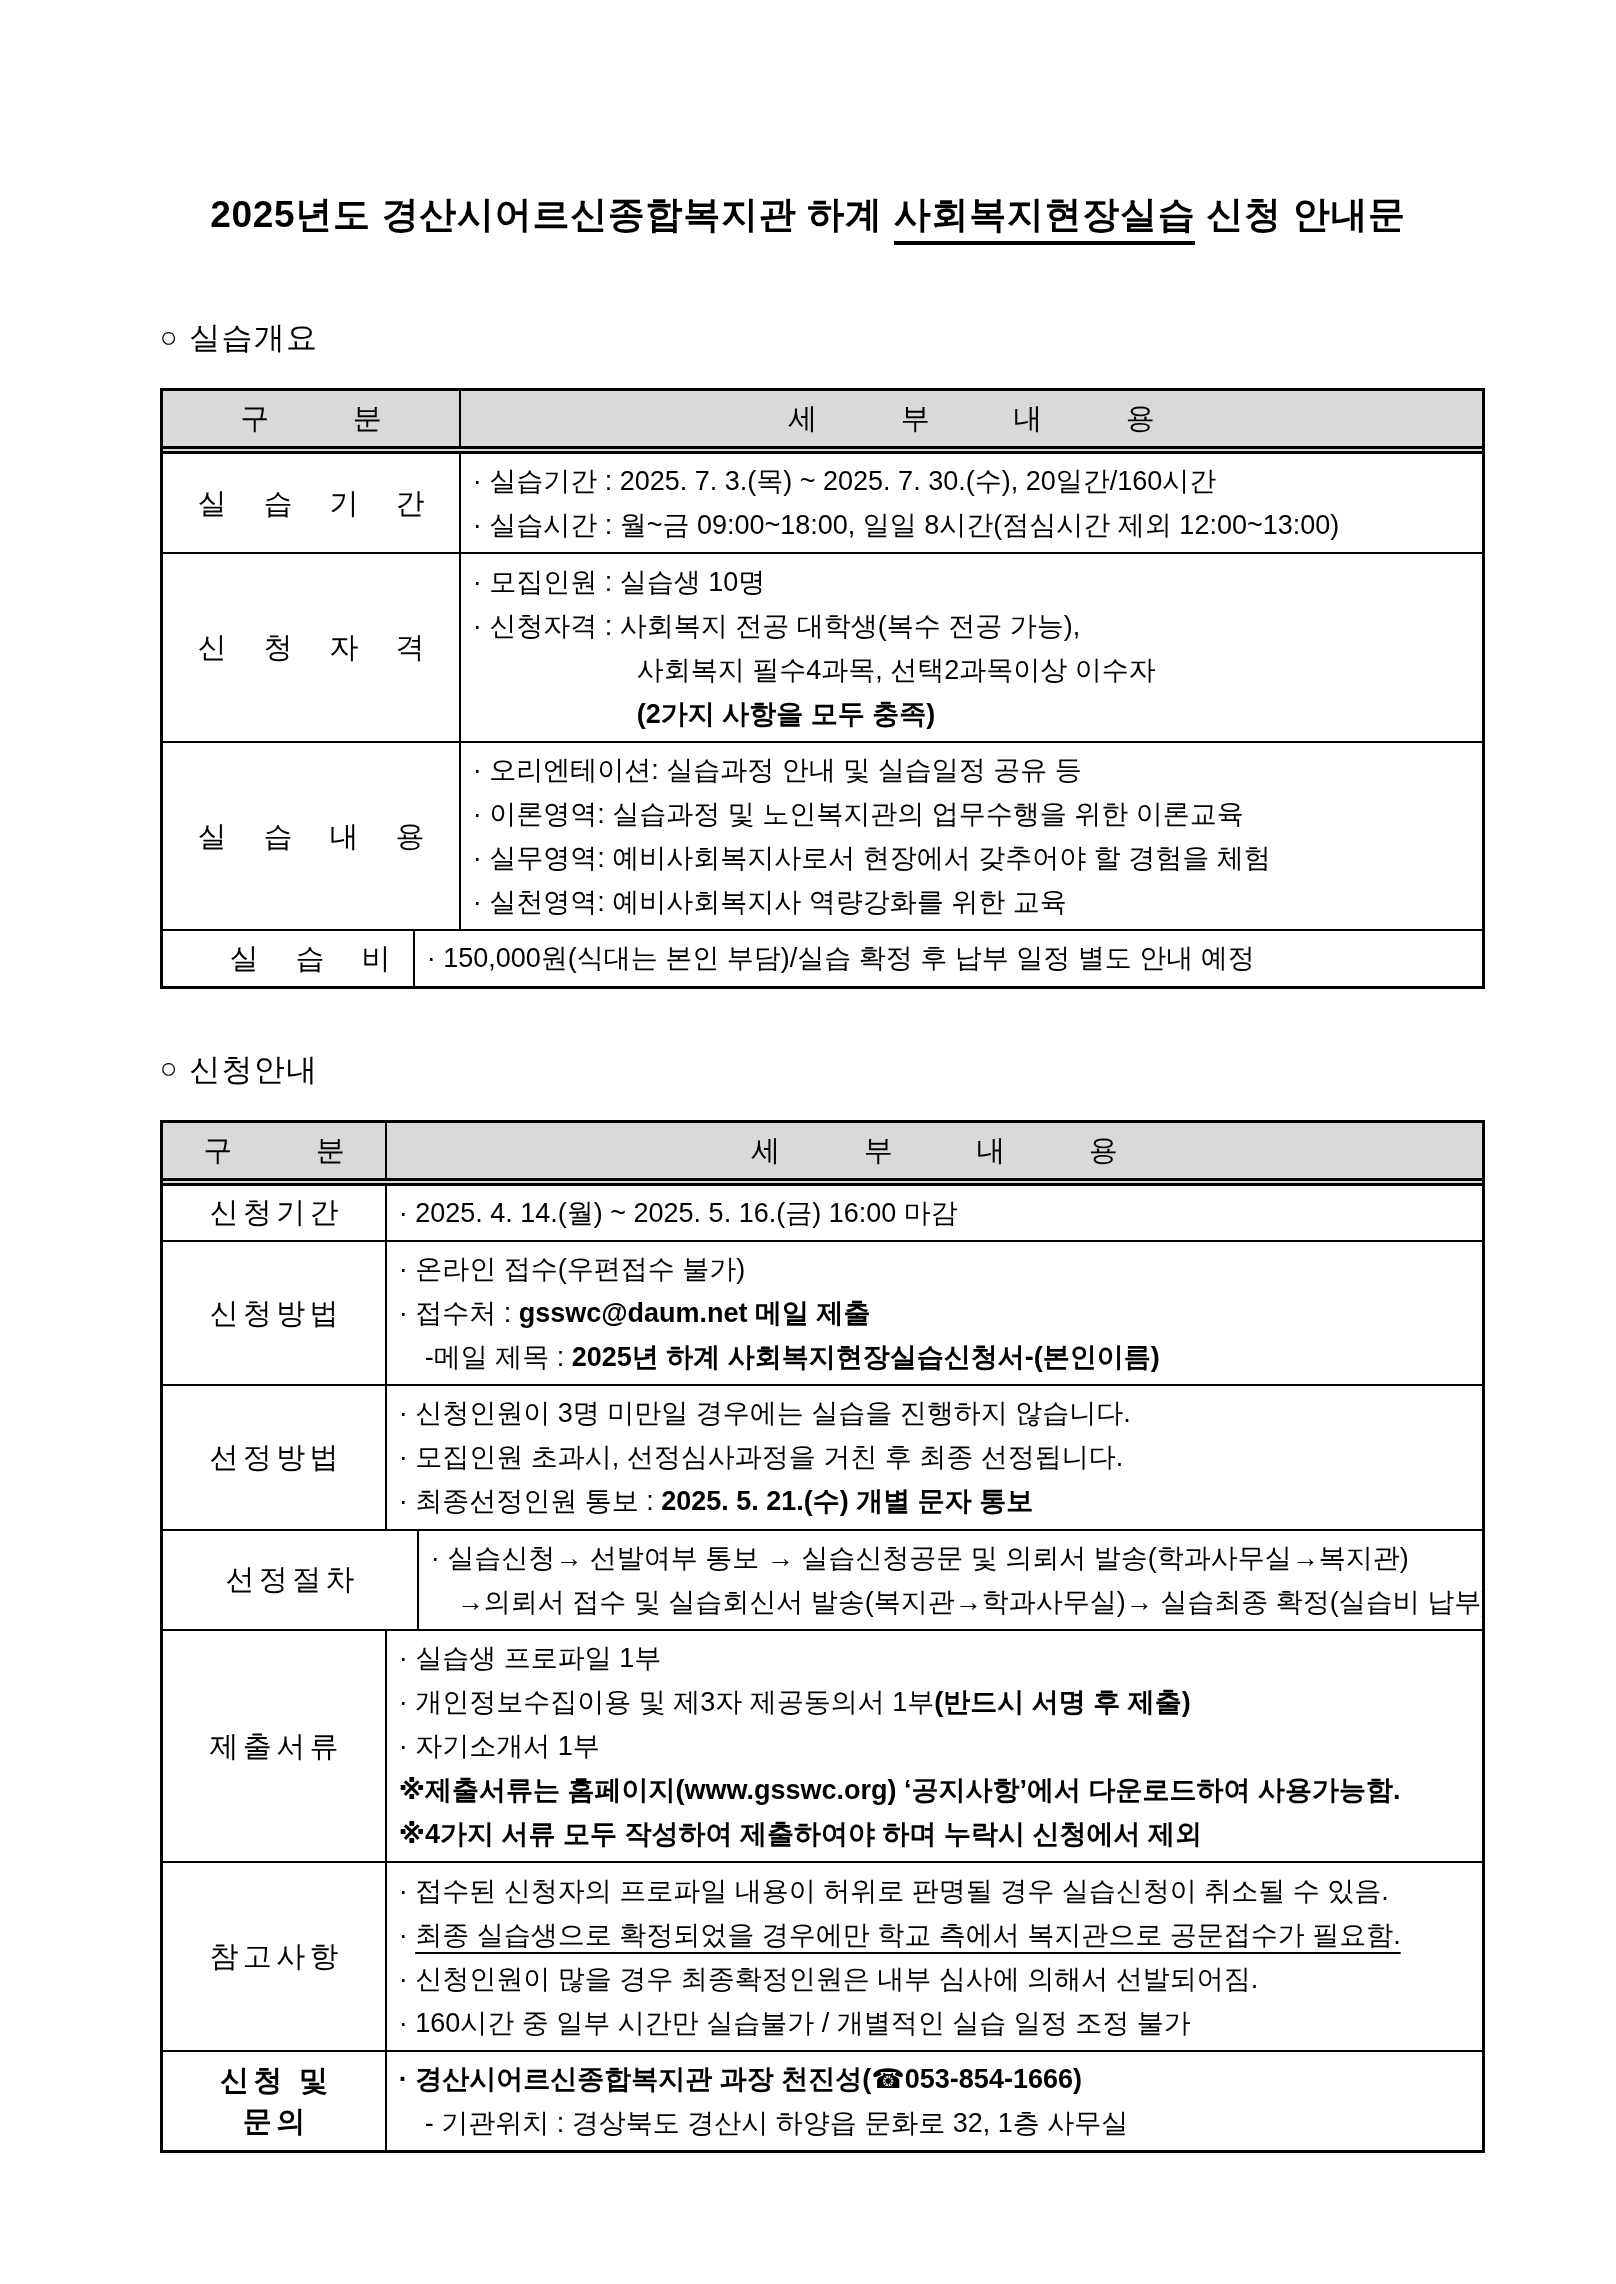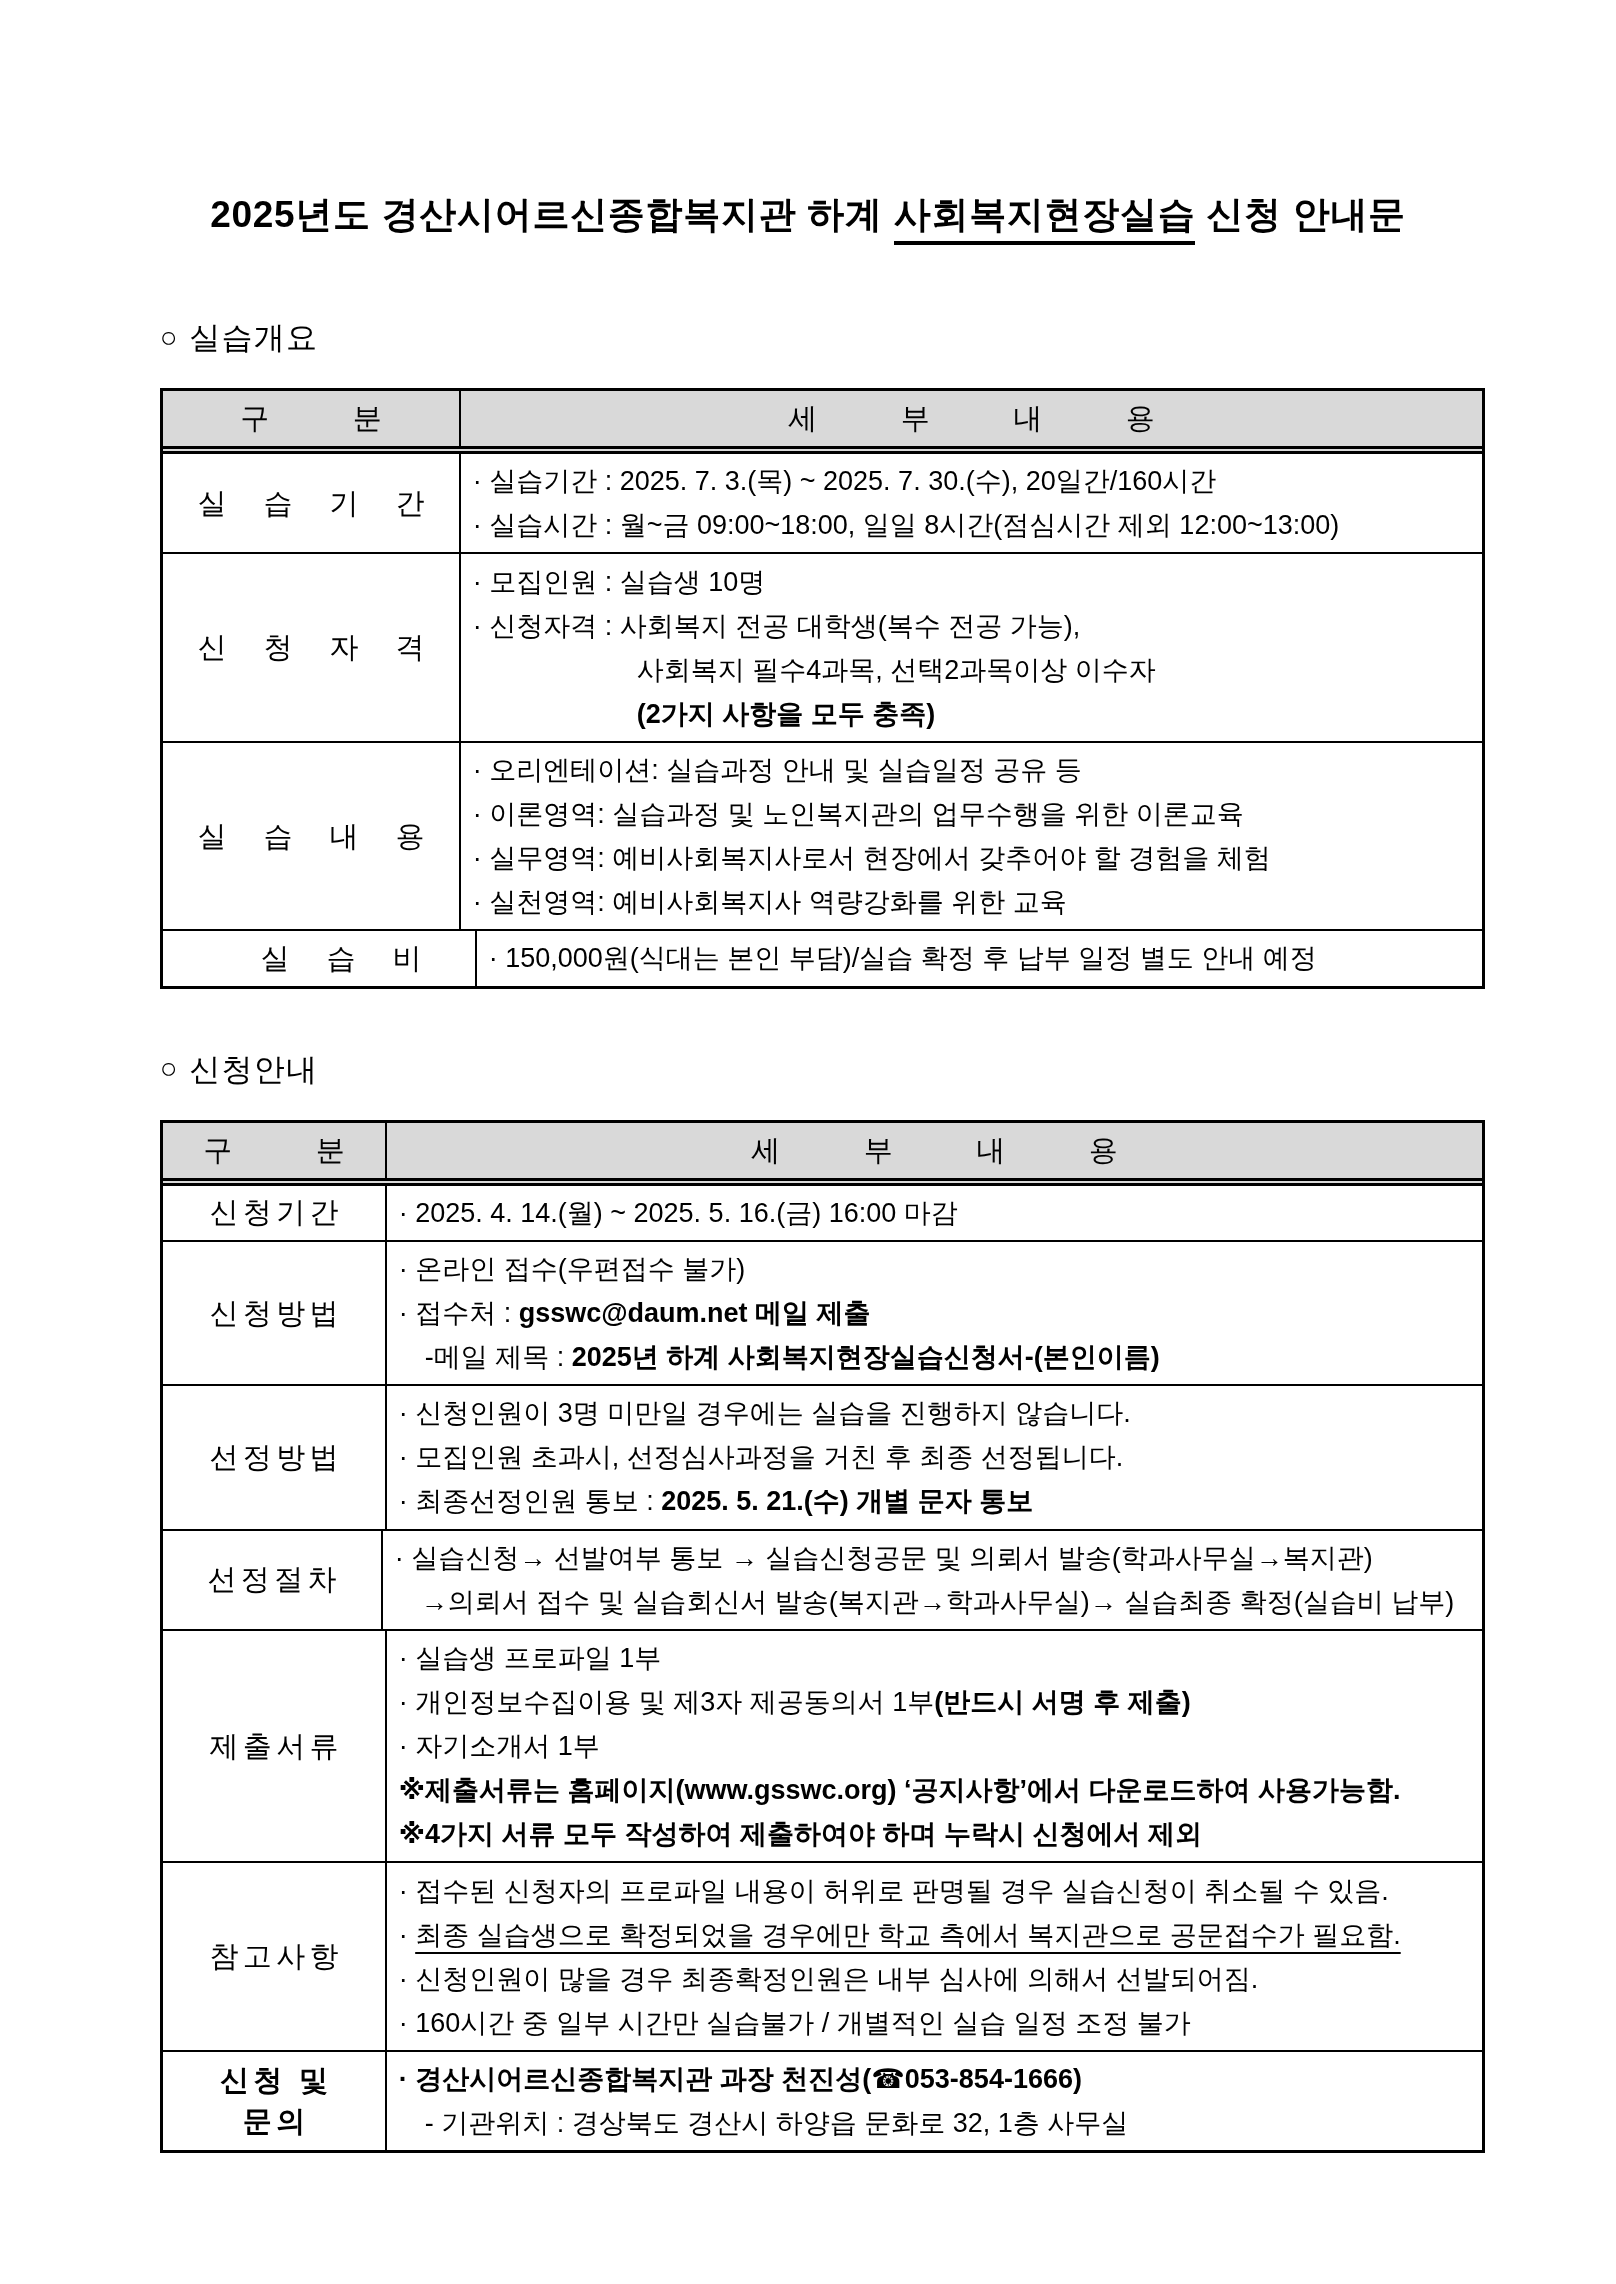--- a/index.html
+++ b/index.html
@@ -78,21 +78,21 @@
           <div class="lab-line">실 습 내 용</div>
         </div>
         <div class="tval body">
           <div class="ln"><span>· 오리엔테이션: 실습과정 안내 및 실습일정 공유 등</span></div>
           <div class="ln"><span>· 이론영역: 실습과정 및 노인복지관의 업무수행을 위한 이론교육</span></div>
           <div class="ln"><span>· 실무영역: 예비사회복지사로서 현장에서 갖추어야 할 경험을 체험</span></div>
           <div class="ln"><span>· 실천영역: 예비사회복지사 역량강화를 위한 교육</span></div>
         </div>
       </div>
       <div class="trow">
-        <div class="tlab sp-mid" style="width: 314px; padding-left: 44px;">
+        <div class="tlab sp-mid" style="width: 252px; padding-left: 44px;">
           <div class="lab-line">실 습 비</div>
         </div>
         <div class="tval body">
           <div class="ln"><span>· 150,000원(식대는 본인 부담)/실습 확정 후 납부 일정 별도 안내 예정</span></div>
         </div>
       </div>
     </div>
 
   <div class="sec sec2">
     <span class="marker">○</span><span>신청안내</span>
@@ -125,21 +125,21 @@
         <div class="tlab sp-sm" style="width: 224px;">
           <div class="lab-line">선정방법</div>
         </div>
         <div class="tval body">
           <div class="ln"><span>· 신청인원이 3명 미만일 경우에는 실습을 진행하지 않습니다.</span></div>
           <div class="ln"><span>· 모집인원 초과시, 선정심사과정을 거친 후 최종 선정됩니다.</span></div>
           <div class="ln"><span>· 최종선정인원 통보 : </span><span class="b">2025. 5. 21.(수) 개별 문자 통보</span></div>
         </div>
       </div>
       <div class="trow">
-        <div class="tlab sp-sm" style="width: 220px;">
+        <div class="tlab sp-sm" style="width: 256px;">
           <div class="lab-line">선정절차</div>
         </div>
         <div class="tval body">
           <div class="ln"><span>· 실습신청→ 선발여부 통보 → 실습신청공문 및 의뢰서 발송(학과사무실→복지관)</span></div>
           <div class="ln ind1"><span>→의뢰서 접수 및 실습회신서 발송(복지관→학과사무실)→ 실습최종 확정(실습비 납부)</span></div>
         </div>
       </div>
       <div class="trow">
         <div class="tlab sp-sm" style="width: 224px;">
           <div class="lab-line">제출서류</div>

